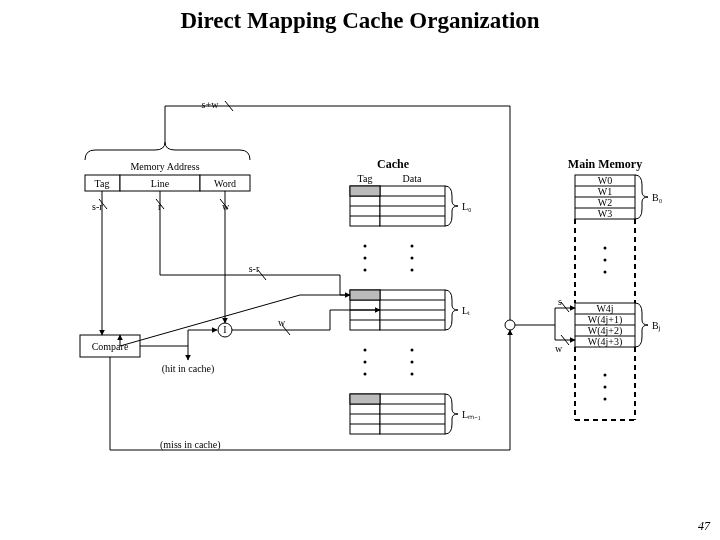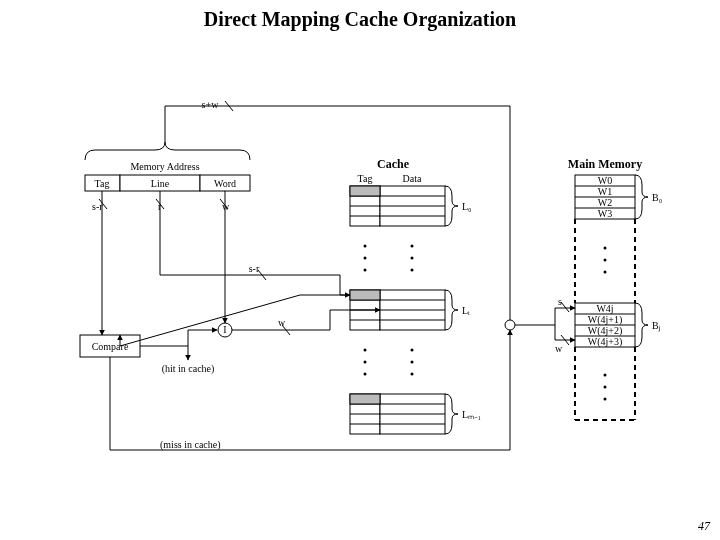--- a/index.html
+++ b/index.html
@@ -12,21 +12,21 @@
     color: #000;
     position: relative;
     overflow: hidden;
   }
   .title {
     position: absolute;
     top: 8px;
     left: 0;
     width: 720px;
     text-align: center;
-    font-size: 20px;
+    font-size: 23px;
     font-weight: bold;
   }
   .page-num {
     position: absolute;
     bottom: 6px;
     right: 10px;
     font-size: 12px;
     font-style: italic;
   }
   svg {

